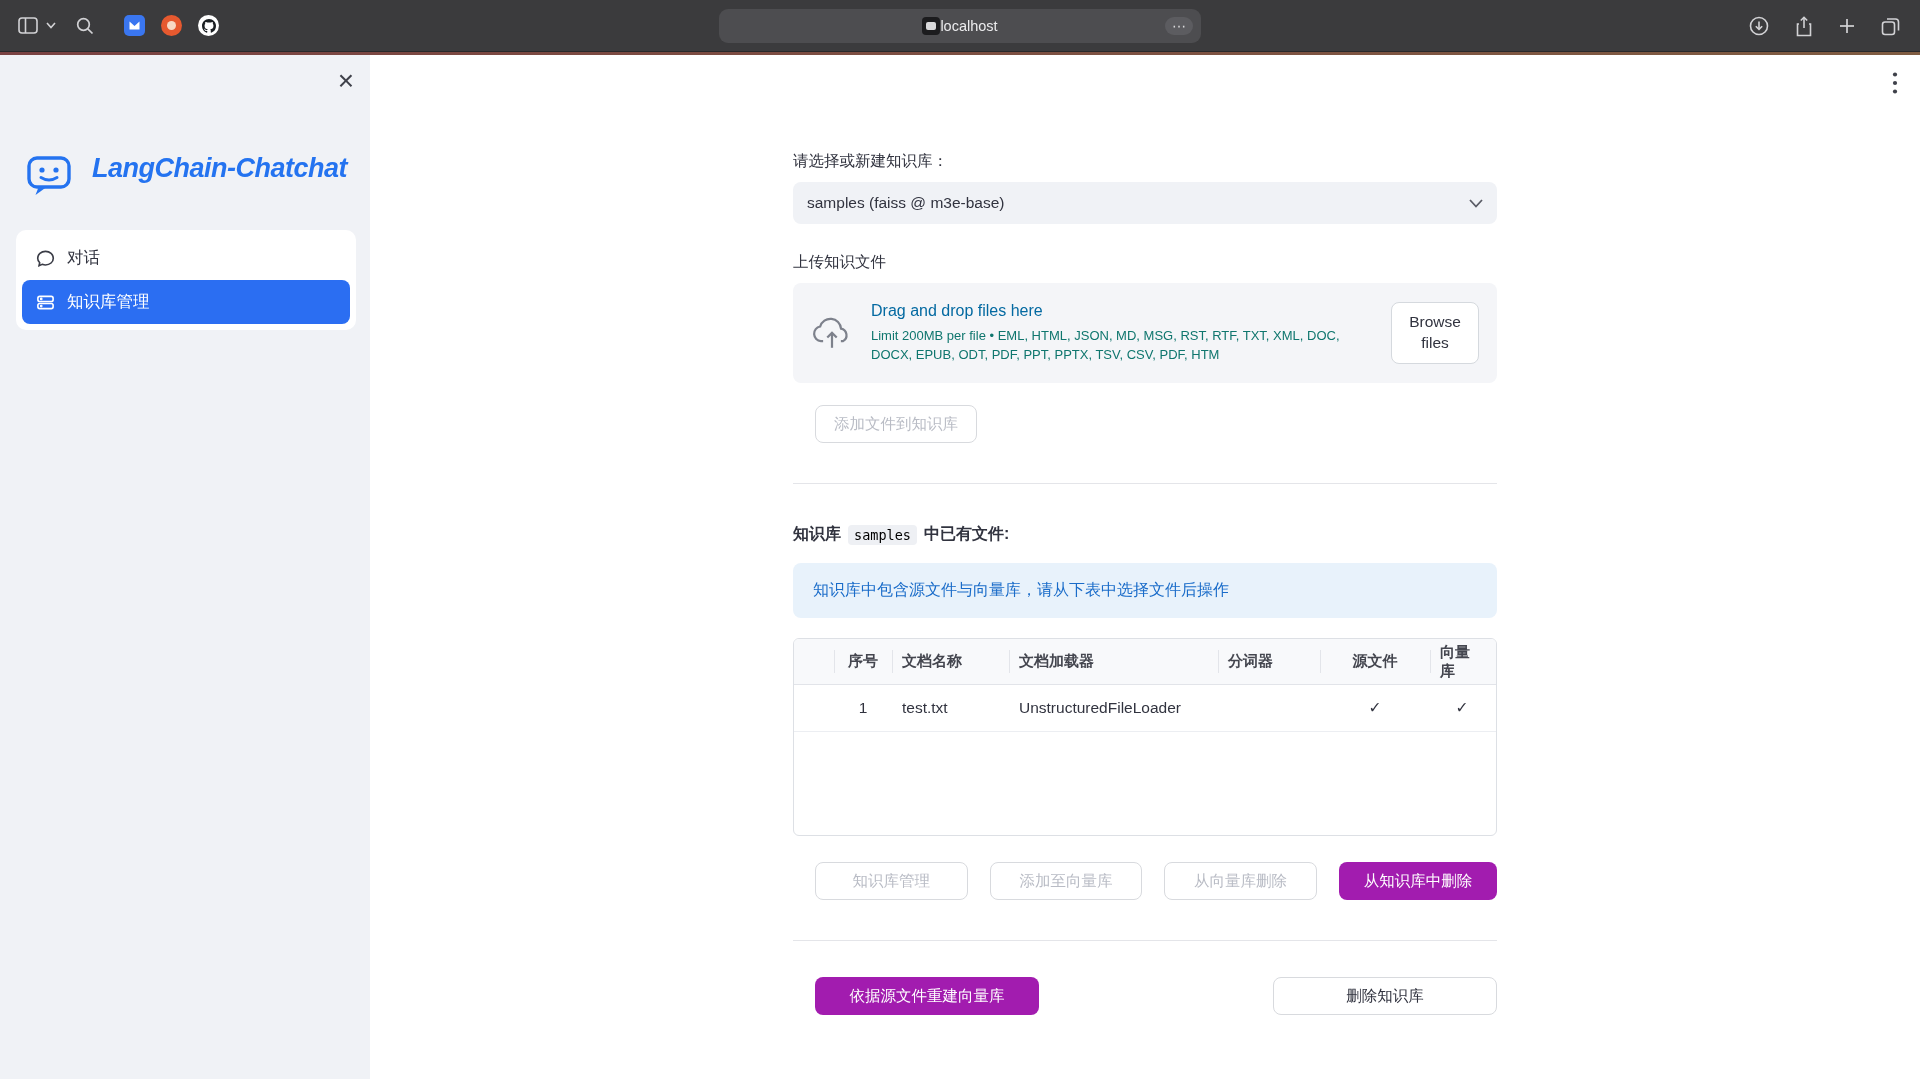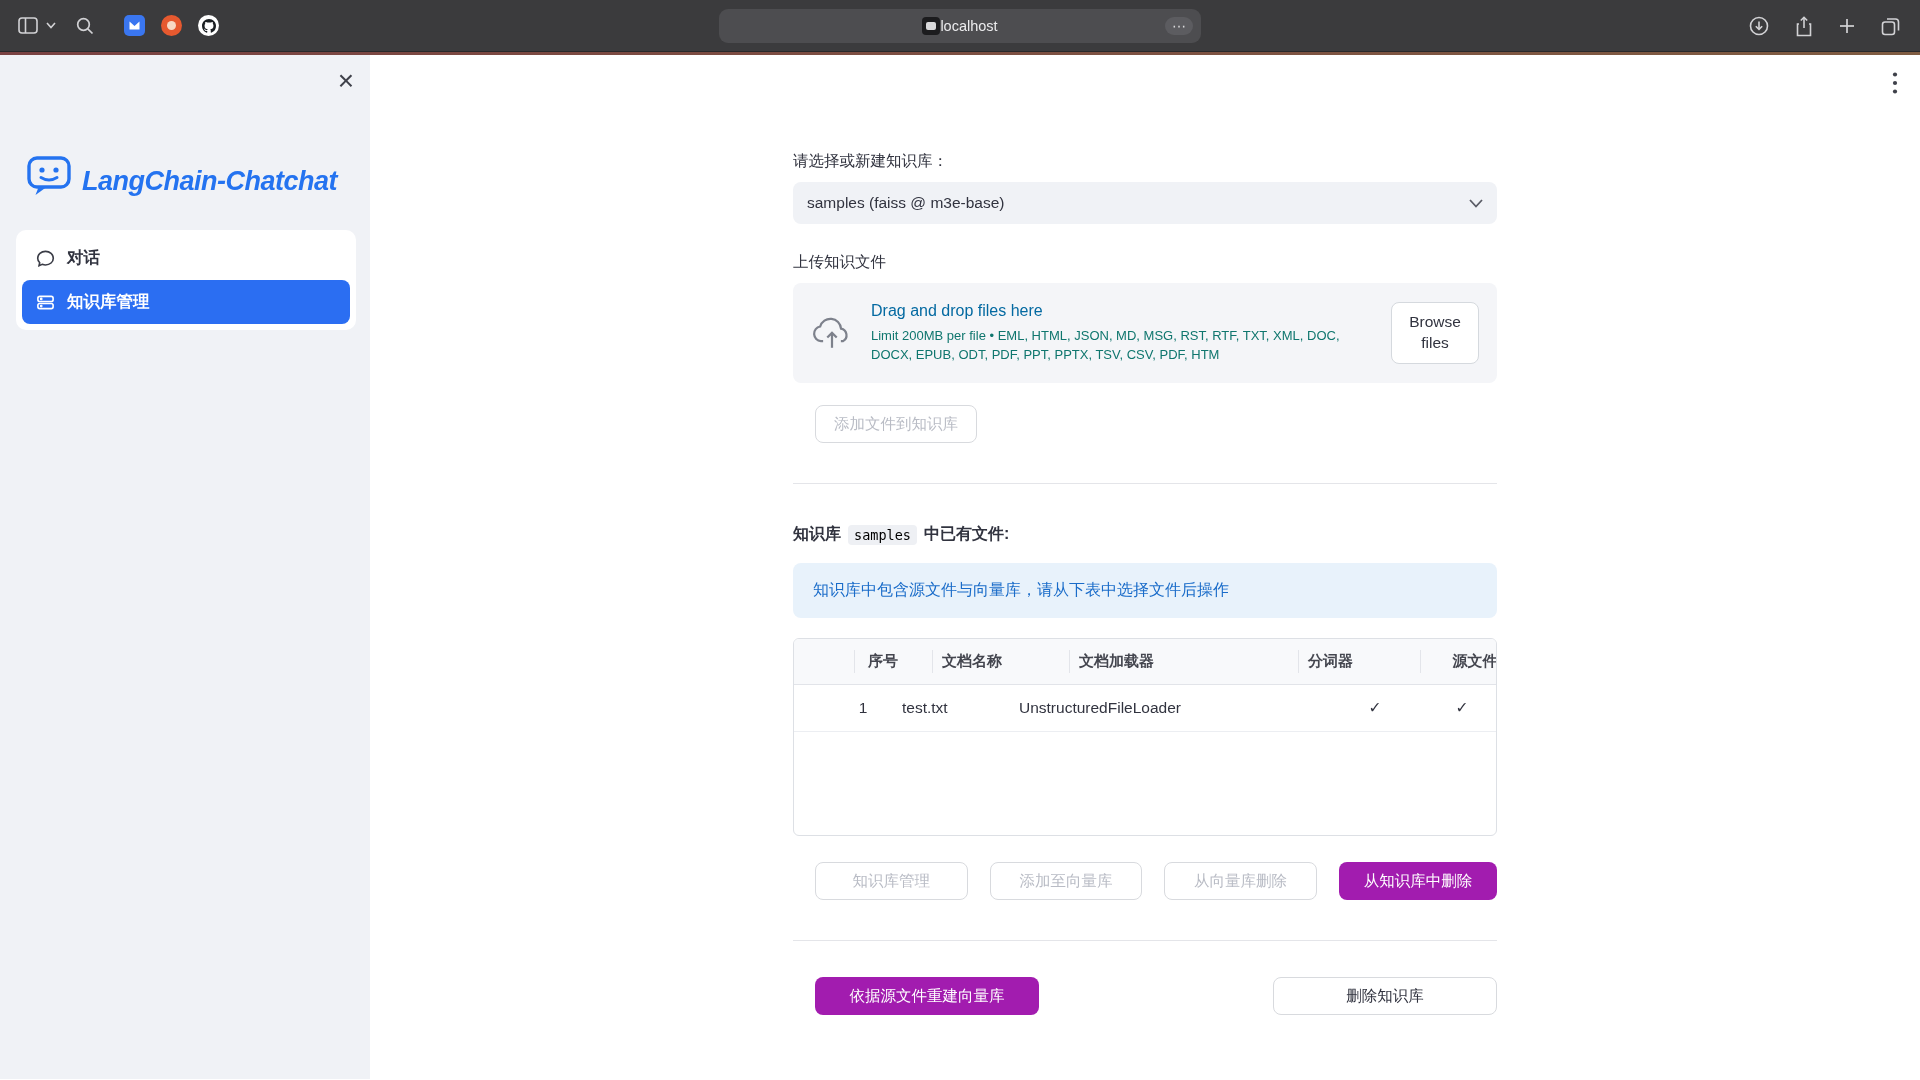--- a/index.html
+++ b/index.html
@@ -46,26 +46,26 @@
 
   
   .decoration { height: 3px; width: 100%; background: linear-gradient(90deg, #7a4242, #7f5c42); }
 
   
   .app { display: flex; height: 1024px; }
 
   .sidebar { width: 370px; flex: 0 0 370px; background: #f0f2f6; position: relative; }
   .close-btn { position: absolute; top: 12px; right: 16px; background: none; border: none;
     font-size: 28px; line-height: 28px; color: #3f414a; font-weight: 300; padding: 0; }
-  .logo { position: absolute; top: 98px; left: 26px; display: flex; align-items: flex-end; gap: 10px; }
+  .logo { position: absolute; top: 98px; left: 26px; display: flex; align-items: flex-start; gap: 20px; }
   .logo-text { font-size: 27px; font-weight: 700; font-style: italic; color: #2473f0; letter-spacing: -0.5px; }
   .nav-card { position: absolute; top: 175px; left: 16px; right: 14px; background: #fff;
     border-radius: 10px; padding: 6px; }
   .nav-item { height: 44px; border-radius: 8px; display: flex; align-items: center; gap: 12px;
-    padding: 0 14px; font-size: 16.5px; color: #31333f; font-weight: bold; }
+    padding: 0 14px; font-size: 16.5px; color: #31333f; }
   .nav-item.active { background: #2b6ef2; color: #fff; }
 
   .main { flex: 1; position: relative; background: #fff; }
   .kebab { position: absolute; top: 16px; right: 22px; background: none; border: none; padding: 0; }
 
   .content { width: 704px; margin: 0 auto; padding-top: 96px; }
 
   .field-label { font-size: 15.5px; color: #31333f; margin-bottom: 10px; }
   .selectbox { height: 42px; background: #f0f2f6; border-radius: 8px; display: flex;
     align-items: center; justify-content: space-between; padding: 0 14px; font-size: 15.5px; }
@@ -96,21 +96,21 @@
     font-size: 13.5px; font-weight: 400; color: #000000; background: #eef0f4;
     padding: 2px 6px; border-radius: 4px; margin: 0 7px; }
 
   .info-box { margin-top: 18px; background: #e8f2fb; border-radius: 8px;
     padding: 17px 20px; color: #1a6cc9; font-size: 16px; }
 
   .dtable { margin-top: 20px; border: 1px solid #dde0e5; border-radius: 6px; height: 198px;
     overflow: hidden; background: #fff; }
   .trow { display: flex; }
   .thead { height: 46px; background: #f8f9fb; border-bottom: 1px solid #e2e4e9;
-    font-size: 15px; font-weight: 600; color: #44464f; gap: 20px; }
+    font-size: 15px; font-weight: 600; color: #44464f; }
   .tbody-row { height: 47px; border-bottom: 1px solid #eceef2; font-size: 15.5px; color: #31333f; }
   .tc { display: flex; align-items: center; padding: 0 10px; position: relative; }
   .tc.center { justify-content: center; }
   .c0 { width: 40px; flex: none; } .c1 { width: 58px; flex: none; }
   .c2 { width: 117px; flex: none; } .c3 { width: 209px; flex: none; }
   .c4 { width: 102px; flex: none; } .c5 { width: 110px; flex: none; }
   .c6 { width: 64px; flex: none; }
   .thead .tc + .tc::before { content: ""; position: absolute; left: 0; top: 11px; bottom: 11px;
     width: 1px; background: #e3e5ea; }
 

